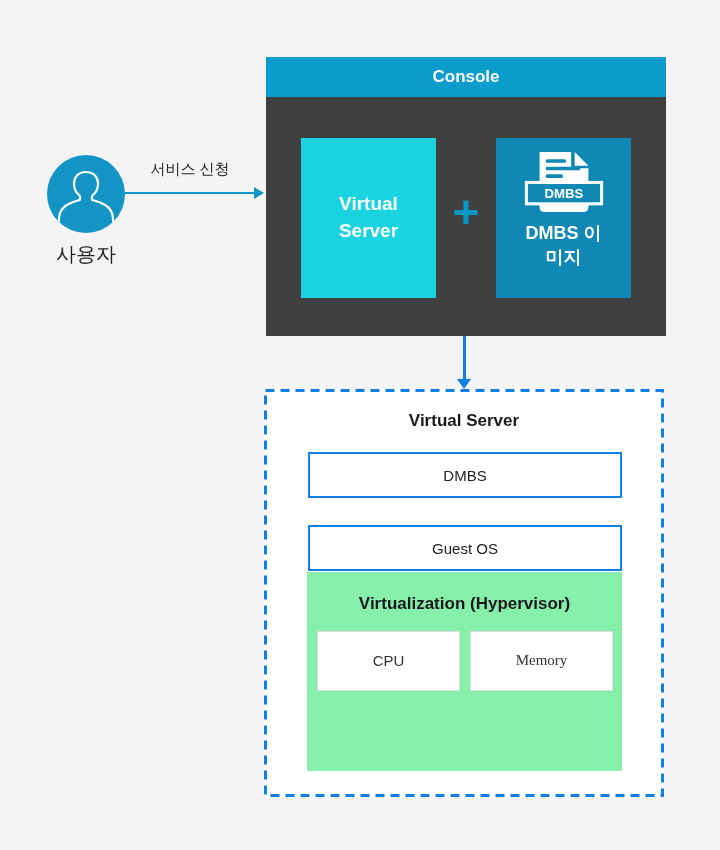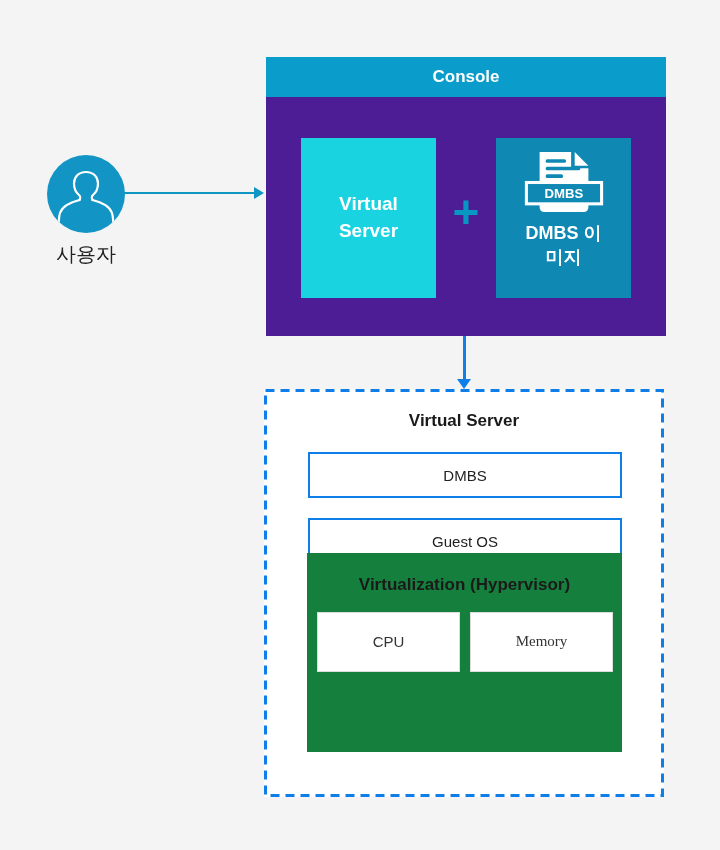--- a/index.html
+++ b/index.html
@@ -31,21 +31,21 @@
   }
   .req-line { left: 123px; top: 192px; width: 133px; height: 2px; background: #0f96c3; }
   .req-head {
     left: 254px; top: 187px; width: 0; height: 0;
     border-top: 6px solid transparent;
     border-bottom: 6px solid transparent;
     border-left: 10px solid #0f96c3;
   }
 
   
-  .console { left: 266px; top: 57px; width: 400px; height: 279px; background: #4c1d95; }
+  .console { left: 266px; top: 57px; width: 400px; height: 279px; background: #404040; }
   .console-header {
     position: absolute; left: 0; top: 0; width: 100%; height: 40px;
     background: #0a9cca; color: #fff;
     font-size: 17px; font-weight: bold;
     display: flex; align-items: center; justify-content: center;
   }
   .vs-box {
     position: absolute; left: 35px; top: 81px; width: 135px; height: 160px;
     background: #1ad3e1; color: #fff;
     display: flex; align-items: center; justify-content: center;
@@ -85,25 +85,25 @@
     position: absolute; left: 0; top: 22px; width: 100%;
     text-align: center; font-size: 17px; font-weight: bold; color: #1a1a1a;
   }
   .layer {
     position: absolute; left: 44px; width: 314px; height: 46px;
     background: #fff; border: 2px solid #0e7fe8;
     display: flex; align-items: center; justify-content: center;
     font-size: 15px; color: #222;
   }
   .layer-0 { top: 63px; }
-  .layer-1 { top: 129px; }
+  .layer-1 { top: 136px; }
 
   .hyp {
-    position: absolute; left: 43px; top: 164px; width: 315px; height: 199px;
-    background: #15803d;
+    position: absolute; left: 43px; top: 183px; width: 315px; height: 199px;
+    background: #86efac;
   }
   .hyp-title {
     position: absolute; left: 0; top: 22px; width: 100%;
     text-align: center; font-size: 17px; font-weight: bold; color: #1a1a1a;
   }
   .cell {
     position: absolute; width: 143px; height: 60px;
     background: #ffffff; border: 1px solid #dcdcdc;
     display: flex; align-items: center; justify-content: center;
     text-align: center; font-size: 15px; color: #333; line-height: 1.3;
@@ -130,20 +130,21 @@
       <g clip-path="url(#cclip)" fill="none" stroke="#ffffff" stroke-width="2.2" stroke-linecap="round">
         <path d="M39 17 c-7.5 0 -12 5 -12 11.5 c0 5 2 9 5 11.5 c1.5 1.2 1.5 3.5 0.5 5"></path>
         <path d="M39 17 c7.5 0 12 5 12 11.5 c0 5 -2 9 -5 11.5 c-1.5 1.2 -1.5 3.5 -0.5 5"></path>
         <path d="M32.5 45 c-10 2.5 -17.5 7 -19.5 13 c-1.5 4.5 -1.5 12 -1.5 20"></path>
         <path d="M45.5 45 c10 2.5 17.5 7 19.5 13 c1.5 4.5 1.5 12 1.5 20"></path>
       </g>
     </svg>
   </div>
   <div class="abs actor-label">사용자</div>
 
+  <div class="abs req-label">서비스 신청</div>
   <div class="abs req-line"></div>
   <div class="abs req-head"></div>
 
   <div class="abs console">
     <div class="console-header">Console</div>
 
     <div class="vs-box">
       <span>Virtual Server</span>
     </div>
 

